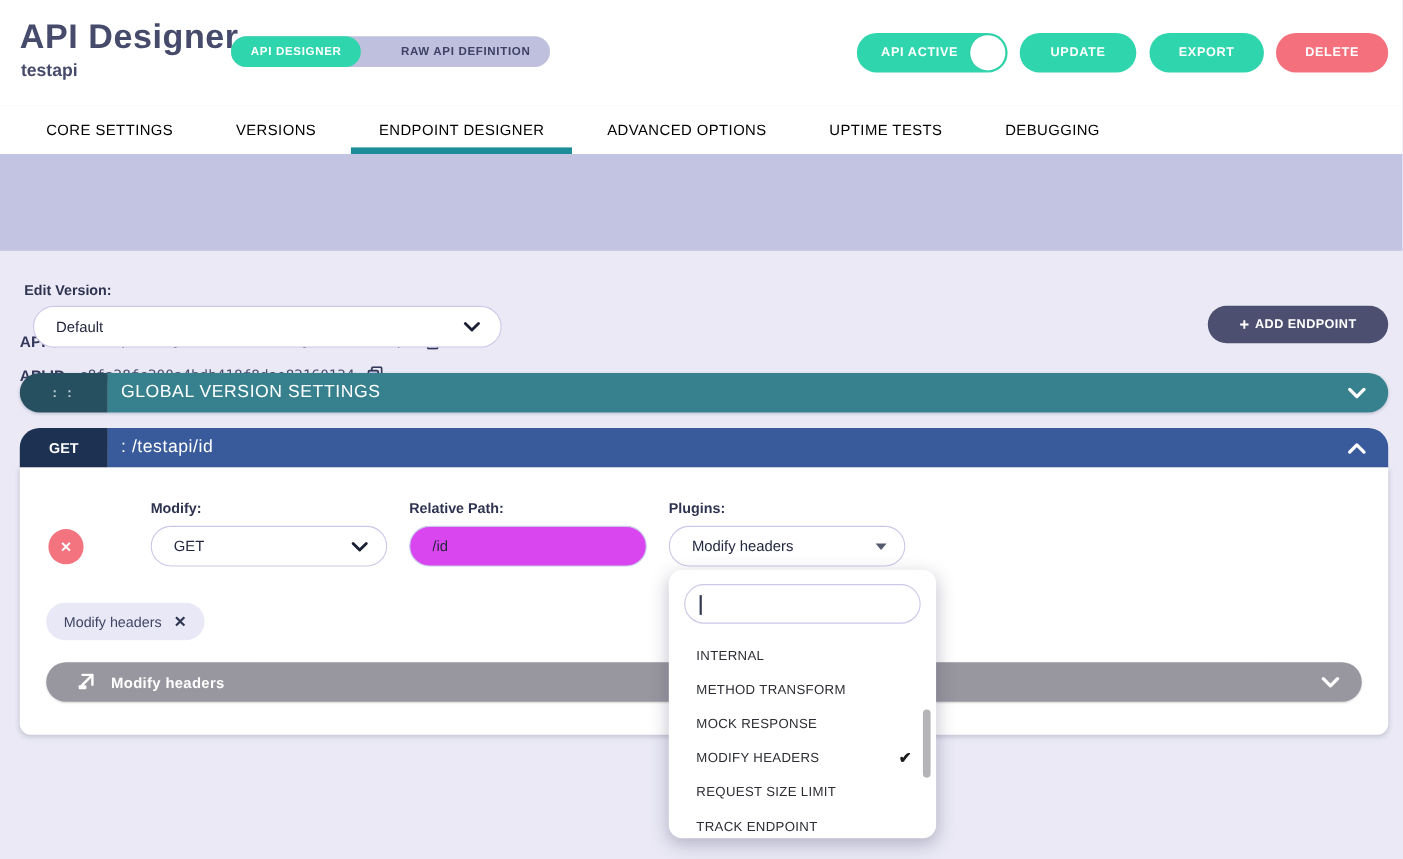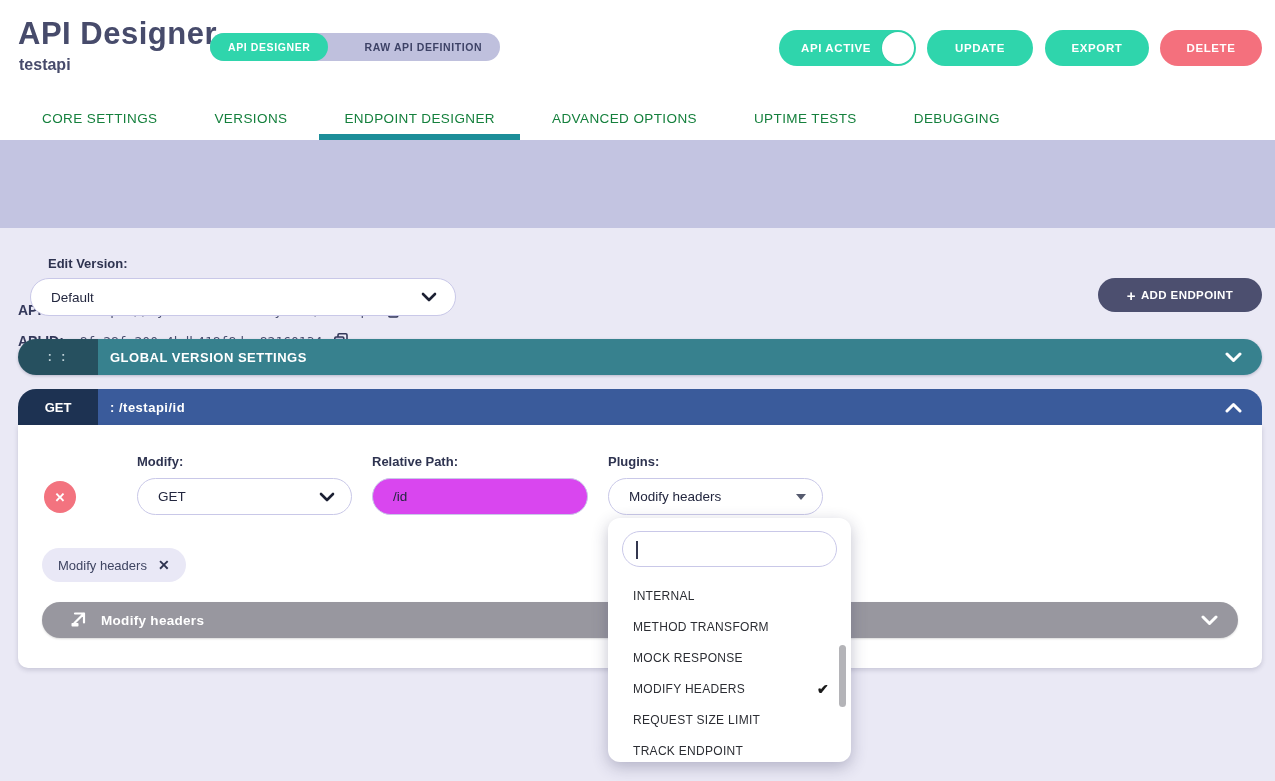--- a/index.html
+++ b/index.html
@@ -21,49 +21,49 @@
   .btn-teal { background:#2fd5ac; }
   .btn-red { background:#f4707d; }
   .api-active-btn { left:779px; width:137px; justify-content:flex-start; padding-left:22px; }
   .toggle-knob { position:absolute; right:2px; top:2px; width:32px; height:32px; background:#ffffff; border-radius:50%; box-shadow:0 0 0 1px rgba(0,0,0,.04); }
   .update-btn { left:927px; width:106px; }
   .export-btn { left:1045px; width:104px; }
   .delete-btn { left:1160px; width:102px; }
 
   
   .tabbar { position:absolute; left:0; top:96px; width:1275px; height:44px; background:#ffffff; display:flex; align-items:center; padding-left:42px; gap:57px; }
-  .tab { position:relative; font-size:13.5px; color:#15803d; letter-spacing:.4px; height:44px; display:flex; align-items:center; cursor:pointer; white-space:nowrap; }
+  .tab { position:relative; font-size:13.5px; color:#000000; letter-spacing:.4px; height:44px; display:flex; align-items:center; cursor:pointer; white-space:nowrap; }
   .tab.active::after { content:""; position:absolute; left:-25px; right:-25px; bottom:0; height:6px; background:#1d8e99; }
 
   
   .api-band { position:absolute; left:0; top:140px; width:1275px; height:88px; background:#c3c4e1; }
   .api-row { position:absolute; left:18px; display:flex; align-items:center; gap:8px; }
   .api-row.r1 { top:162px; } .api-row.r2 { top:193px; }
   .api-label { font-size:14px; font-weight:bold; color:#34395b; }
   .api-value { font-family:"DejaVu Sans Mono", monospace; font-size:13px; color:#4a4f70; }
   .copy-icon { cursor:pointer; display:inline-flex; margin-left:4px; }
 
   
-  .edit-version-label { position:absolute; left:48px; top:256px; font-size:13px; font-weight:bold; color:#2e3350; }
+  .edit-version-label { position:absolute; left:22px; top:256px; font-size:13px; font-weight:bold; color:#2e3350; }
   .select-control { position:absolute; background:#ffffff; border:1.5px solid #c9c8e8; border-radius:19px; display:flex; align-items:center; font-size:13.5px; color:#23273f; cursor:pointer; }
   .version-select { left:30px; top:278px; width:426px; height:38px; padding:0 18px 0 20px;gap:21px; }
   .select-text { flex:1; }
   .chev-dark { display:inline-flex; }
 
   .add-endpoint-btn { position:absolute; left:1098px; top:278px; width:164px; height:34px; background:#4c4f6f; border-radius:17px; color:#fff; display:flex; align-items:center; justify-content:center; font-size:11.5px; font-weight:bold; letter-spacing:.4px; cursor:pointer; border:none; }
   .add-endpoint-btn .plus { font-size:15px; margin-right:5px; font-weight:bold; }
 
   
   .acc-bar { position:absolute; left:18px; width:1244px; height:36px; display:flex; box-shadow:0 1px 3px rgba(40,40,80,.25); cursor:pointer; }
   .acc-global { top:339px; border-radius:18px; }
   .acc-get { top:389px; border-radius:18px 18px 0 0; box-shadow:none; }
   .acc-handle { width:80px; display:flex; align-items:center; justify-content:center; color:#fff; font-size:13px; font-weight:bold; flex:0 0 80px; }
   .acc-global .acc-handle { background:#26505f; border-radius:18px 0 0 18px; letter-spacing:3px; color:#bed2d8; font-size:12px; }
   .acc-get .acc-handle { background:#1d3252; border-radius:18px 0 0 0; }
-  .acc-main { flex:1; display:flex; align-items:center; padding:0 20px 0 12px; color:#fff; font-size:13px; font-weight:bold; letter-spacing:.5px; }
+  .acc-main { flex:1; display:flex; align-items:center; padding:0 20px 0 12px; color:#fff; font-size:16px; font-weight:normal; letter-spacing:.5px; }
   .acc-global .acc-main { background:#37818e; border-radius:0 18px 18px 0; }
   .acc-get .acc-main { background:#3a5b9b; border-radius:0 18px 0 0; }
   .acc-title { flex:1; }
   .chev-white { display:inline-flex; }
 
   
   .endpoint-card { position:absolute; left:18px; top:425px; width:1244px; height:243px; background:#ffffff; border-radius:0 0 10px 10px; box-shadow:0 2px 5px rgba(40,40,80,.18); }
 
   .remove-endpoint-btn { position:absolute; left:44px; top:481px; width:32px; height:32px; border-radius:50%; background:#f3737f; color:#fff; font-size:13px; font-weight:bold; display:flex; align-items:center; justify-content:center; cursor:pointer; border:none; }
 

